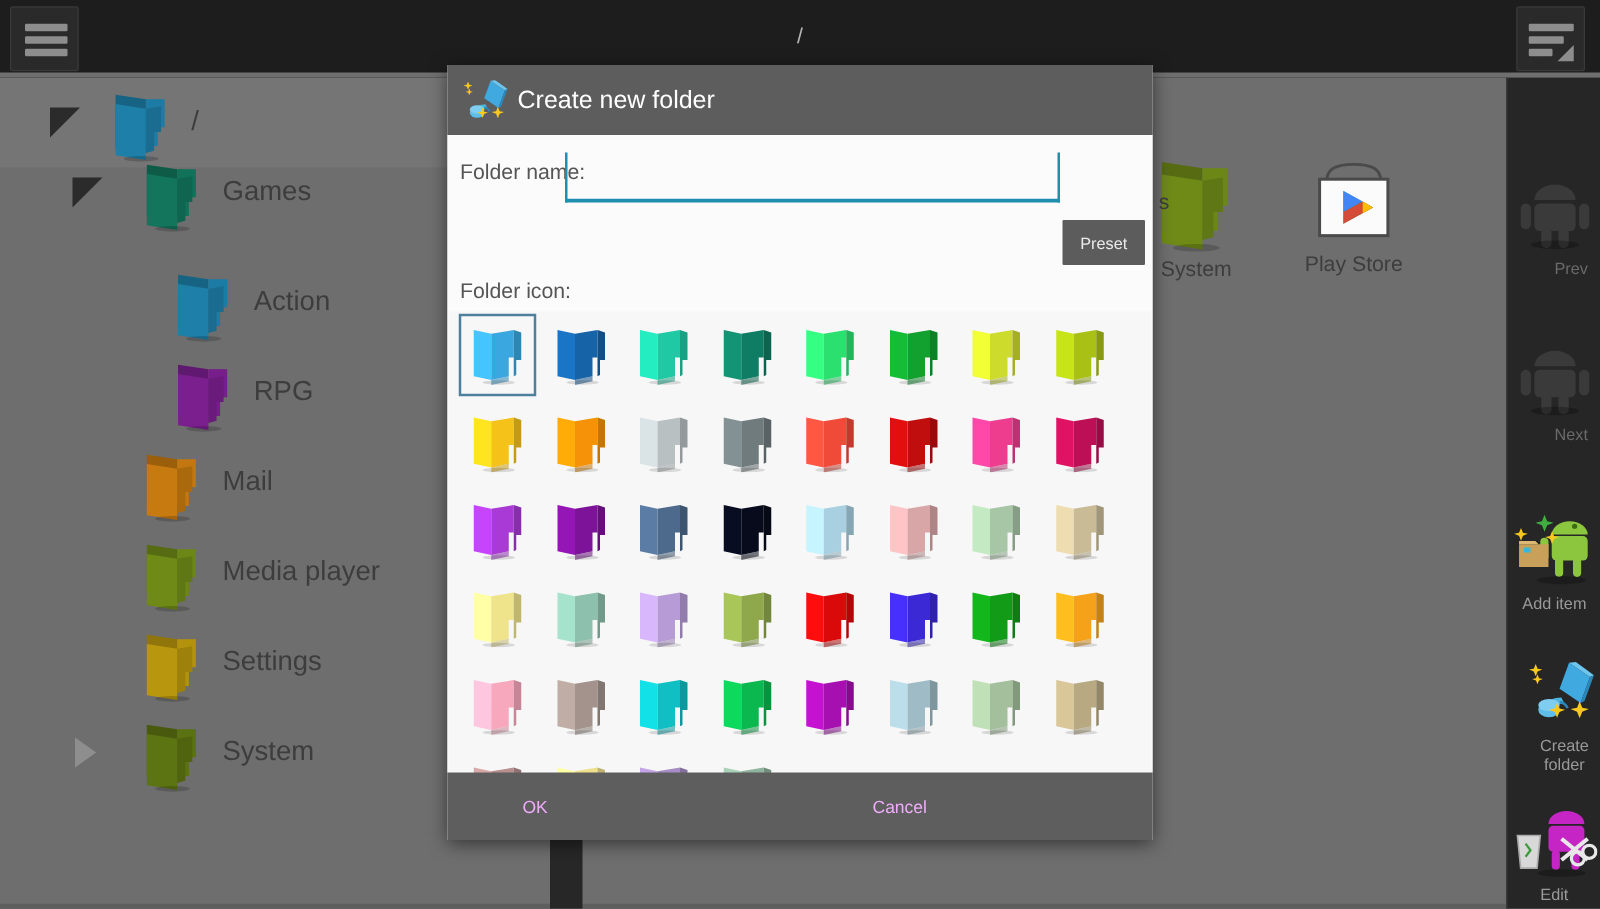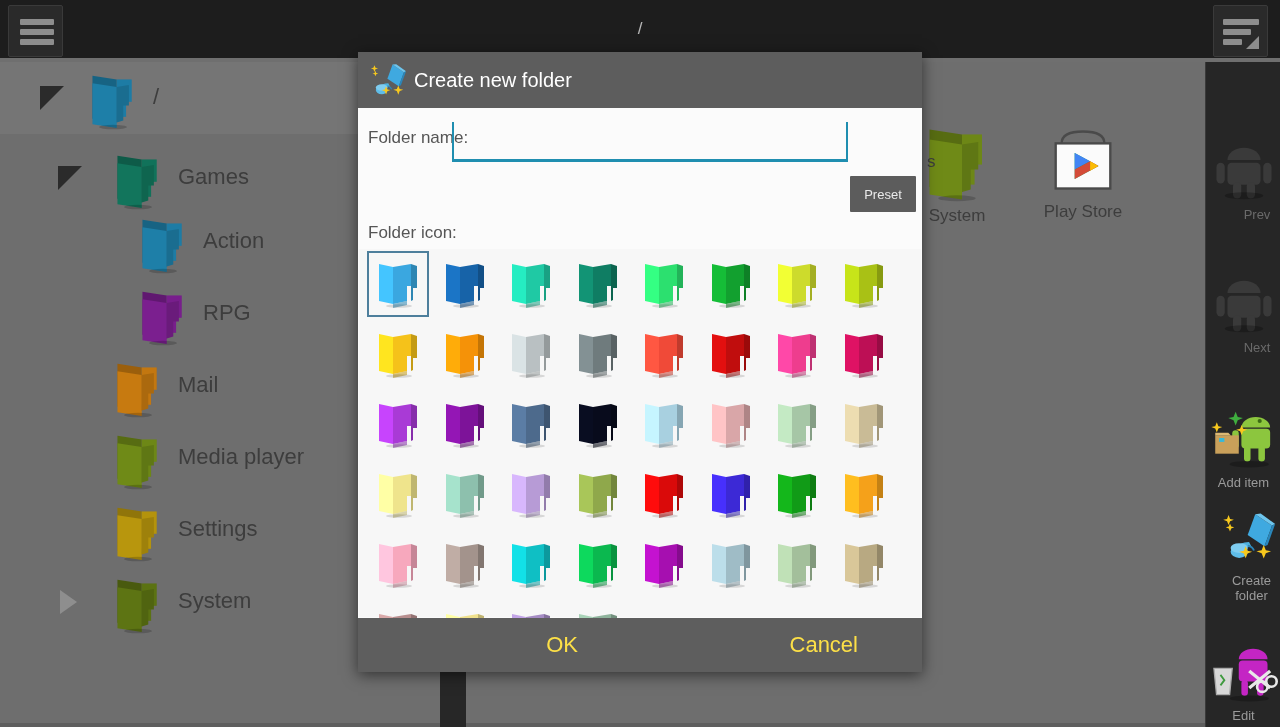--- a/index.html
+++ b/index.html
@@ -145,21 +145,21 @@
     display:flex; align-items:center; justify-content:center;
     cursor:pointer;
   }
   .icon-cell.sel{ outline:2px solid #4e7f9c; outline-offset:-4px; }
   #dlg-buttons{
     position:absolute; left:0; top:566px; width:564px; height:54px;
     background:#5e5e5e;
   }
   .dlg-btn{
     position:absolute; top:0; height:54px; line-height:54px;
-    color:#fde047; font-size:22px; text-align:right; cursor:pointer;
+    color:#f0abfc; font-size:14px; text-align:left; cursor:pointer;
     background:transparent; border:none;
     font-family:"Liberation Sans", sans-serif;
   }
   #ok-btn{ left:60px; width:160px;}
   #cancel-btn{ left:340px; width:160px;}
 </style>
 </head>
 <body>
 
 <div id="topbar">
@@ -186,21 +186,21 @@
     <polygon points="8,6 34,10 34,56 8,52" fill="#176383"></polygon>
     <polygon points="34,10 50,10 50,34 44,34 44,50 34,50" fill="#1e7fa8"></polygon>
     <polygon points="34,10 50,10 50,34 44,34 44,50 34,50" fill="#1c759b" opacity="0.25"></polygon>
     <polygon points="8,14 34,18 34,62 8,58" fill="#1e7fa8"></polygon>
     <polygon points="34,18 47,16 47,38 41,38 41,54 34,56" fill="#1a6d90"></polygon>
     <ellipse cx="30" cy="61" rx="15" ry="2.4" fill="#000" opacity="0.18"></ellipse>
   </svg>
       </span>
       <span class="tree-label" style="left: 153px;">/</span>
     </div>
-    <div class="tree-row" style="top: 80px; text-align: center;">
+    <div class="tree-row" style="top: 56px; text-align: center;">
       <span style="position: absolute; top: 24px; left: 58px; width: 0px; height: 0px; border-left: 24px solid rgb(43, 43, 43); border-bottom: 24px solid transparent;"></span>
       <span class="fi" style="left: 110px; top: 8px;">
         <svg width="56" height="60" viewBox="0 0 60 64">
     <polygon points="8,6 34,10 34,56 8,52" fill="#0e5b48"></polygon>
     <polygon points="34,10 50,10 50,34 44,34 44,50 34,50" fill="#12755c"></polygon>
     <polygon points="34,10 50,10 50,34 44,34 44,50 34,50" fill="#116c55" opacity="0.25"></polygon>
     <polygon points="8,14 34,18 34,62 8,58" fill="#12755c"></polygon>
     <polygon points="34,18 47,16 47,38 41,38 41,54 34,56" fill="#0f654f"></polygon>
     <ellipse cx="30" cy="61" rx="15" ry="2.4" fill="#000" opacity="0.18"></ellipse>
   </svg>
@@ -369,21 +369,21 @@
     <polygon points="4,20 14,20 16,22 4,22" fill="#dcb873"></polygon>
     <polygon points="7,24 11,24 11,27 7,27" fill="#36b9d9"></polygon>
     <polygon points="7,10 9,15 14,16 9,18 7,23 5,18 0,16 5,15" fill="#3fae3f" transform="translate(14,-4) scale(0.8)"></polygon>
     <polygon points="7,10 9,15 14,16 9,18 7,23 5,18 0,16 5,15" fill="#f7c81e" transform="translate(1,6) scale(0.6)"></polygon>
     <polygon points="7,10 9,15 14,16 9,18 7,23 5,18 0,16 5,15" fill="#f7c81e" transform="translate(20,8) scale(0.6)"></polygon>
     <ellipse cx="30" cy="44" rx="15" ry="2.5" fill="#000" opacity="0.25"></ellipse>
   </svg>
       </span>
       <span class="tool-label">Add item</span>
     </div>
-    <div class="tool" style="top: 442px; padding-left: 16px;">
+    <div class="tool" style="top: 458px; padding-left: 16px;">
       <span style="display: flex; justify-content: center;">
         <svg width="66" height="66" viewBox="0 0 48 48" opacity="1">
     <g transform="rotate(20 26 20)">
       <polygon points="22,6 38,10 38,28 22,24" fill="#3fa9e0"></polygon>
       <polygon points="22,6 26,4 40,8 38,10" fill="#6ec6ee"></polygon>
       <polygon points="38,10 40,8 40,26 38,28" fill="#2a87bb"></polygon>
     </g>
     <path d="M10 34 q4 -6 12 -6 l2 4 q-7 0 -10 5 z" fill="#4fb3e0"></path>
     <ellipse cx="14" cy="36" rx="7" ry="5" fill="#5fbde8"></ellipse>
     <ellipse cx="14" cy="33" rx="7" ry="4" fill="#7fcdf0"></ellipse>

